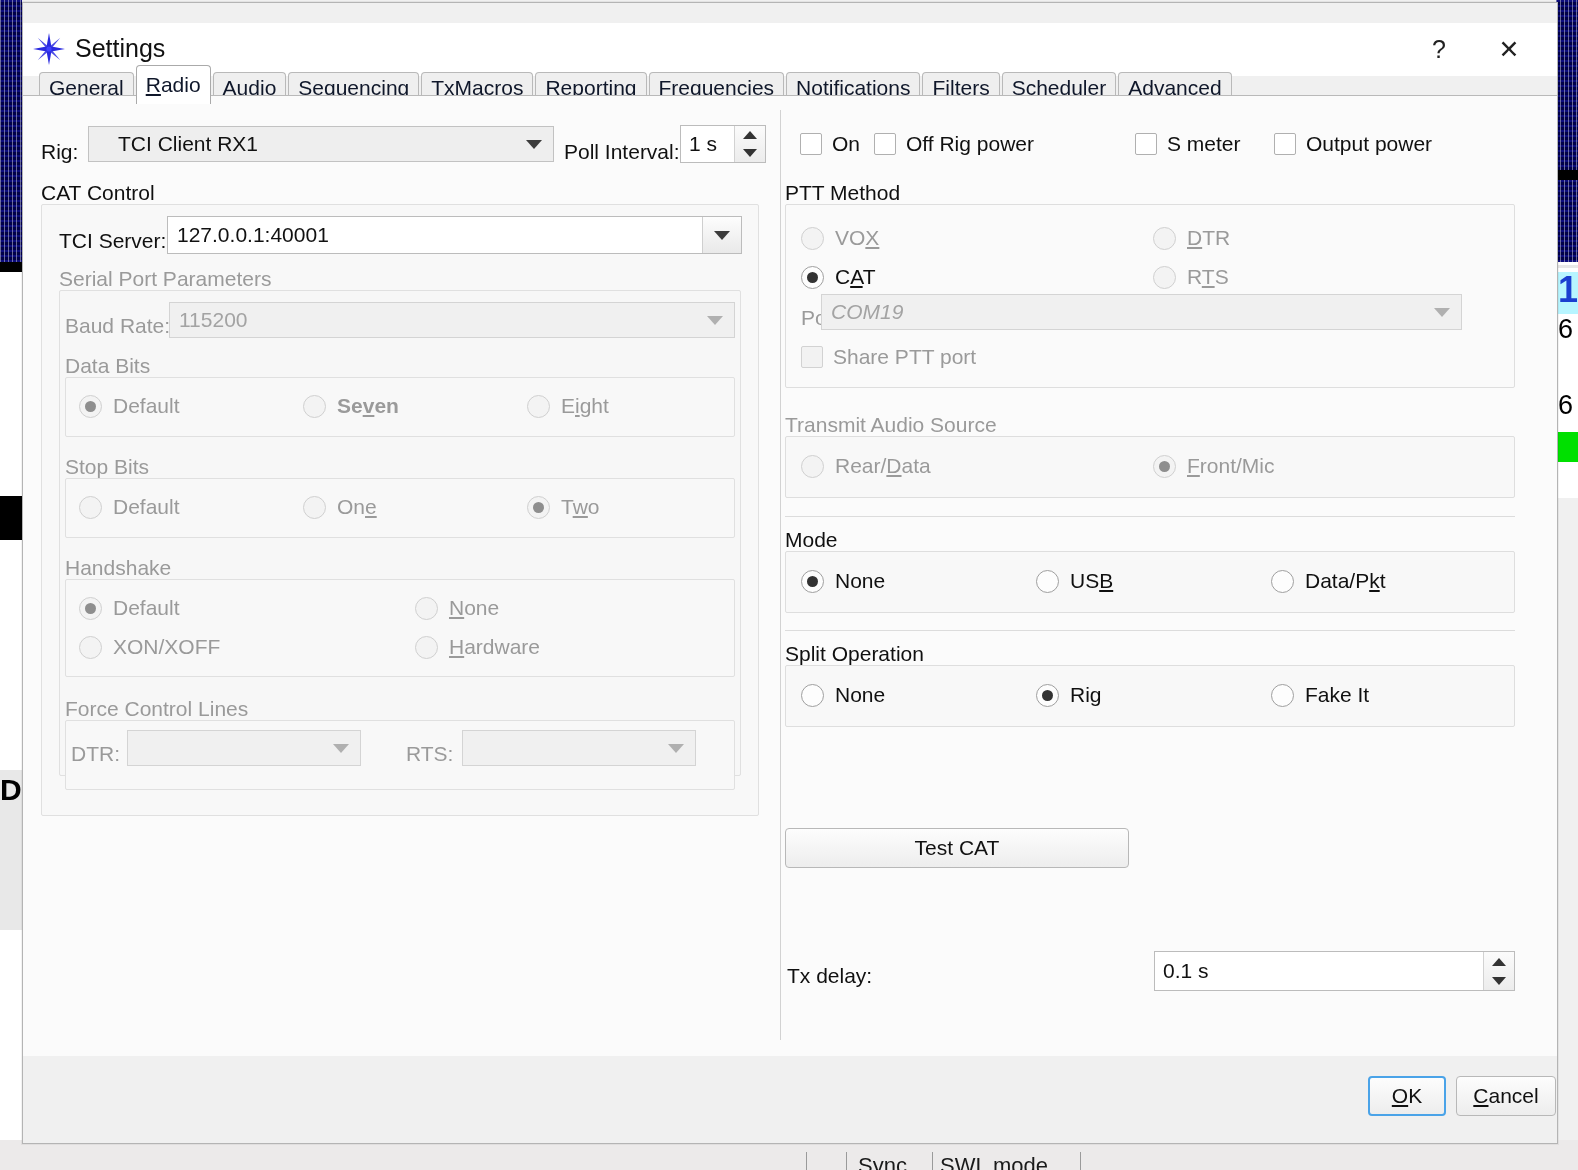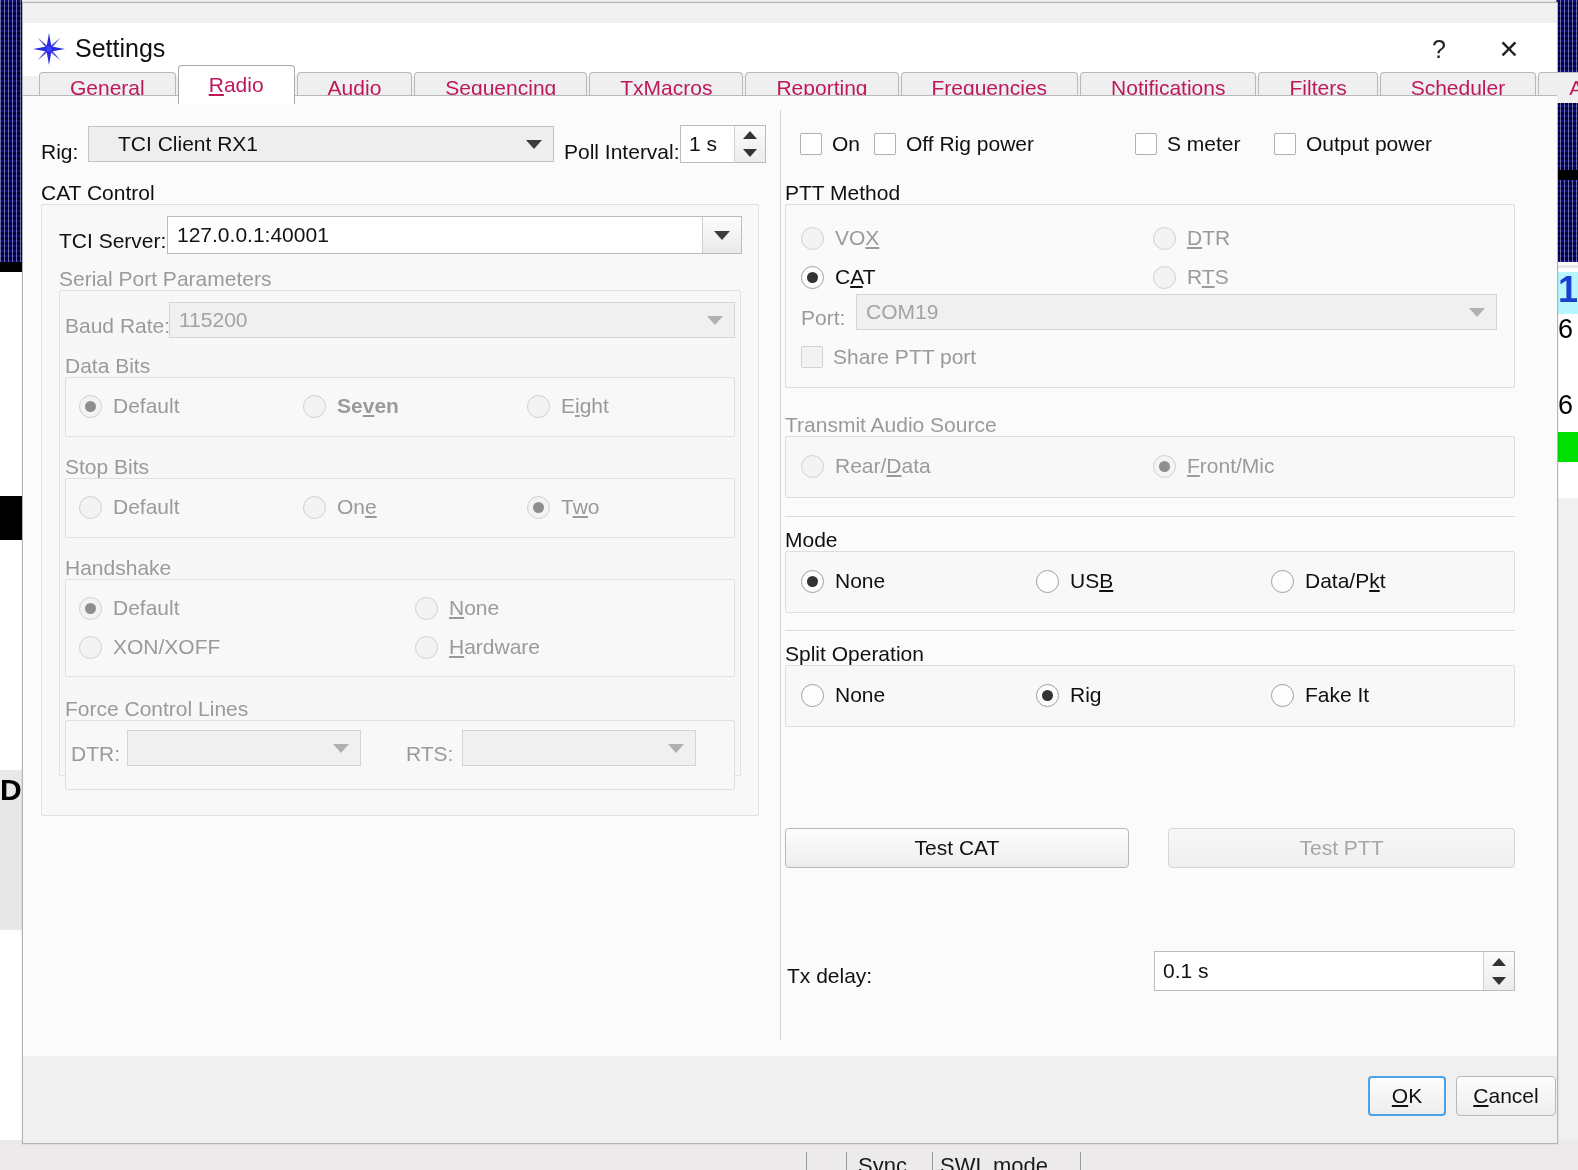--- a/index.html
+++ b/index.html
@@ -47,22 +47,22 @@
     display:flex; align-items:center; justify-content:center;
     font-size:25px; color:#222; cursor:default;
   }
   .tb-help { right:88px; }
   .tb-close{ right:18px; }
 
   
   .tabstrip{ position:absolute; left:0; top:53px; width:1534px; height:40px; }
   .tabrow { position:absolute; left:16px; top:9px; display:flex; align-items:flex-end; }
   .tab {
-    height:31px; padding:0 30px; display:flex; align-items:center; justify-content:center;
-    font-size:21px; color:#be185d; background:#efefef;
+    height:31px; padding:0 9px; display:flex; align-items:center; justify-content:center;
+    font-size:21px; color:#0f172a; background:#efefef;
     border:1px solid #b9b9b9; border-bottom:none;
     border-radius:4px 4px 0 0; margin-right:2px; box-sizing:border-box;
   }
   .tab.active{
     background:#ffffff; height:39px; margin-bottom:-1px;
     border-color:#aaa; position:relative; z-index:3;
   }
   .tabline{ position:absolute; left:0; top:92px; width:1534px; height:1px; background:#b9b9b9; }
 
   
@@ -383,21 +383,21 @@
             <i></i>
           </span>
         <span class="lbl"><span>C</span><u class="mn">A</u><span>T</span></span>
       </div>
       <div class="rad dis" style="left:1130px;top:169px;">
         <span class="dot"></span>
         <span class="lbl dis"><span>R</span><u class="mn">T</u><span>S</span></span>
       </div>
 
       <div class="lbl dis" style="position:absolute;left:778px;top:210px;">Port:</div>
-      <div class="combo dis" style="left:833px;top:198px;width:641px;height:36px;">
+      <div class="combo dis" style="left:798px;top:198px;width:641px;height:36px;font-style:italic;">
         <div class="val">COM19</div>
         <div class="arrowbox">
             <span class="caret dis"></span>
           </div>
       </div>
 
       <div class="cbx dis" style="left:778px;top:249px;justify-content:space-between;">
         <span class="box"></span>
         <span class="lbl dis">Share PTT port</span>
       </div>
@@ -445,21 +445,20 @@
             <i></i>
           </span>
         <span class="lbl">Rig</span>
       </div>
       <div class="rad" style="left:1248px;top:587px;">
         <span class="dot"></span>
         <span class="lbl">Fake It</span>
       </div>
 
       <div class="btn" style="left:762px;top:732px;width:344px;height:40px;">Test CAT</div>
-      <div class="btn dis" style="left:1145px;top:732px;width:347px;height:40px;">Test PTT</div>
 
       <div class="lbl" style="position:absolute;left:764px;top:868px;">Tx delay:</div>
       <div class="spin" style="left:1131px;top:855px;width:361px;height:40px;">
         <div class="val">0.1 s</div>
         <div class="btns">
           <div>
               <span class="up"></span>
             </div>
           <div>
               <span class="dn"></span>

